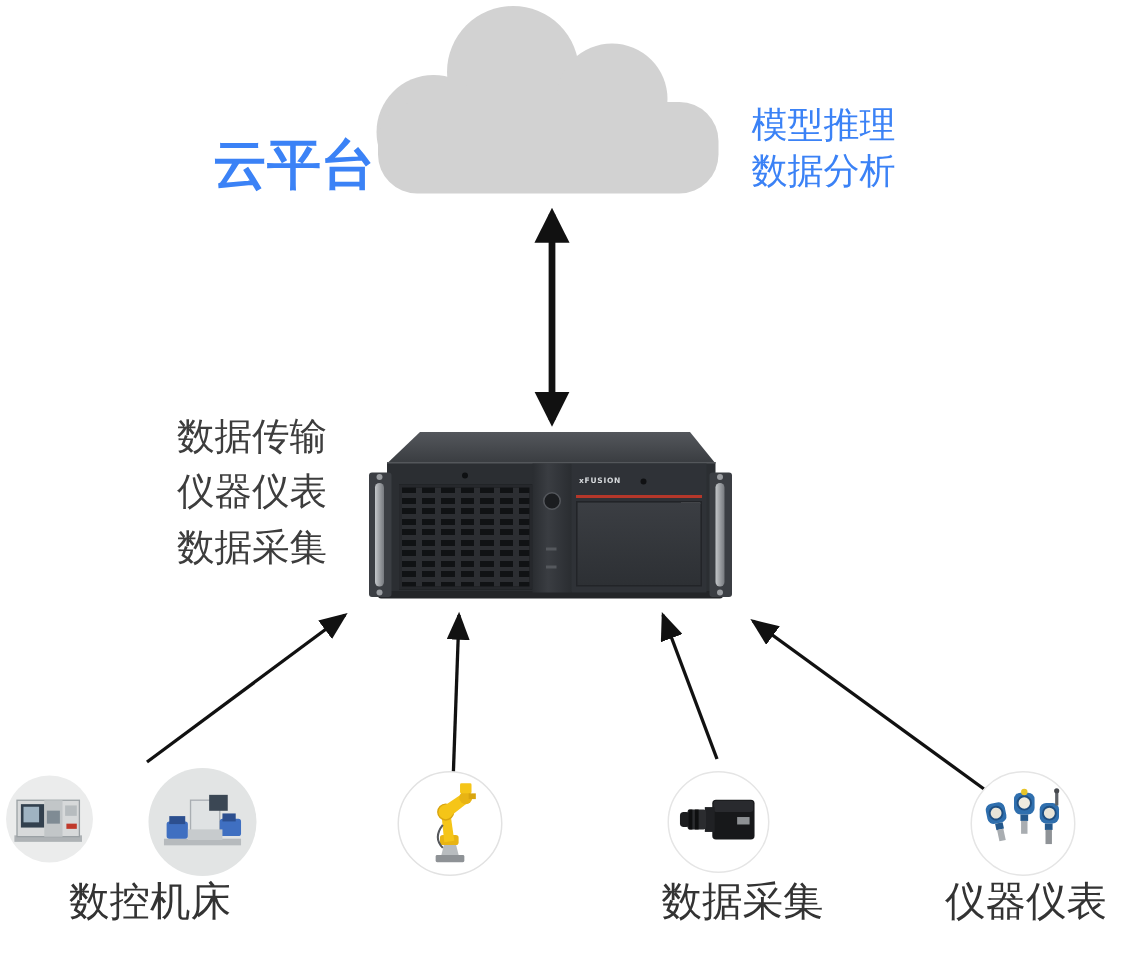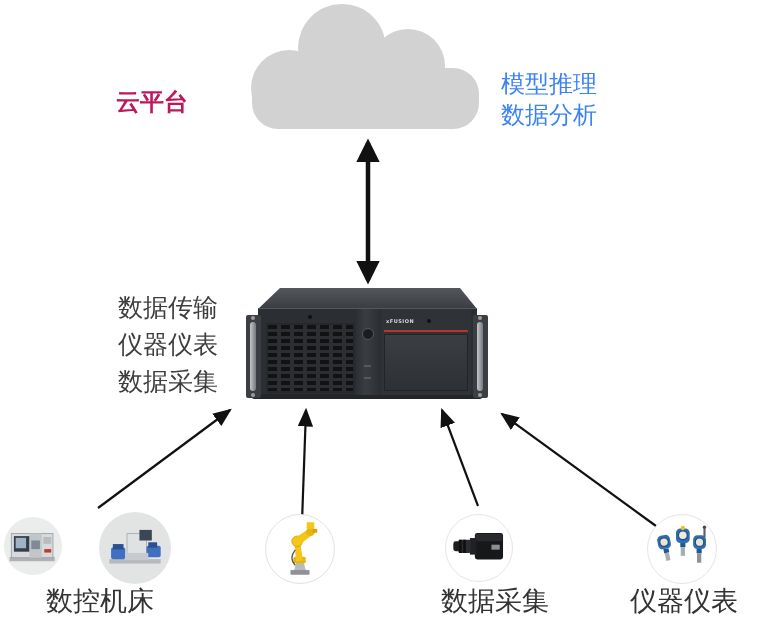--- a/index.html
+++ b/index.html
@@ -2,21 +2,21 @@
 <html><head>
 <meta charset="utf-8">
 <style>
   * { margin:0; padding:0; box-sizing:border-box; }
   html,body { width:758px; height:635px; background:#fff; overflow:hidden; }
   #canvas { position:relative; width:758px; height:635px; background:#fff;
             font-family:"Liberation Sans", sans-serif; }
   .abs { position:absolute; }
   svg.overlay { position:absolute; left:0; top:0; pointer-events:none; }
 
-  .big-label { font-size:24px; font-weight:bold; color:#be185d; white-space:nowrap; }
+  .big-label { font-size:36px; font-weight:bold; color:#3b82f6; white-space:nowrap;margin-left:44px; }
   .anno { font-size:24px; color:#3b82f6; line-height:31px; white-space:nowrap; }
   .anno-center { text-align:center; transform:translateX(-50%); }
   .left-lines { font-size:25px; color:#3d3d3d; line-height:37px; text-align:center;
                 transform:translateX(-50%); white-space:nowrap; }
   .dev-label { font-size:27px; color:#333; font-weight:500; transform:translateX(-50%);
                white-space:nowrap;text-align:center; }
 
   
   .server { left:246px; top:288px; width:242px; height:114px; }
   .srv-top { position:absolute; left:0; top:0; width:242px; height:21px;
@@ -81,21 +81,21 @@
     </g>
   </svg>
 
   <div class="abs big-label" style="left:152px; top:86px; transform:translateX(-50%);">云平台</div>
 
   <div class="abs anno anno-center" style="left:549px; top:68px;">
     <div>模型推理</div>
     <div>数据分析</div>
   </div>
 
-  <div class="abs left-lines" style="left:168px; top:273px;margin-top:16px;">
+  <div class="abs left-lines" style="left:168px; top:273px;">
     <div>数据传输</div>
     <div>仪器仪表</div>
     <div>数据采集</div>
   </div>
 
 
   <div class="abs server">
     <div class="srv-top"></div>
     <div class="srv-bottom"></div>
     <div class="srv-body">

